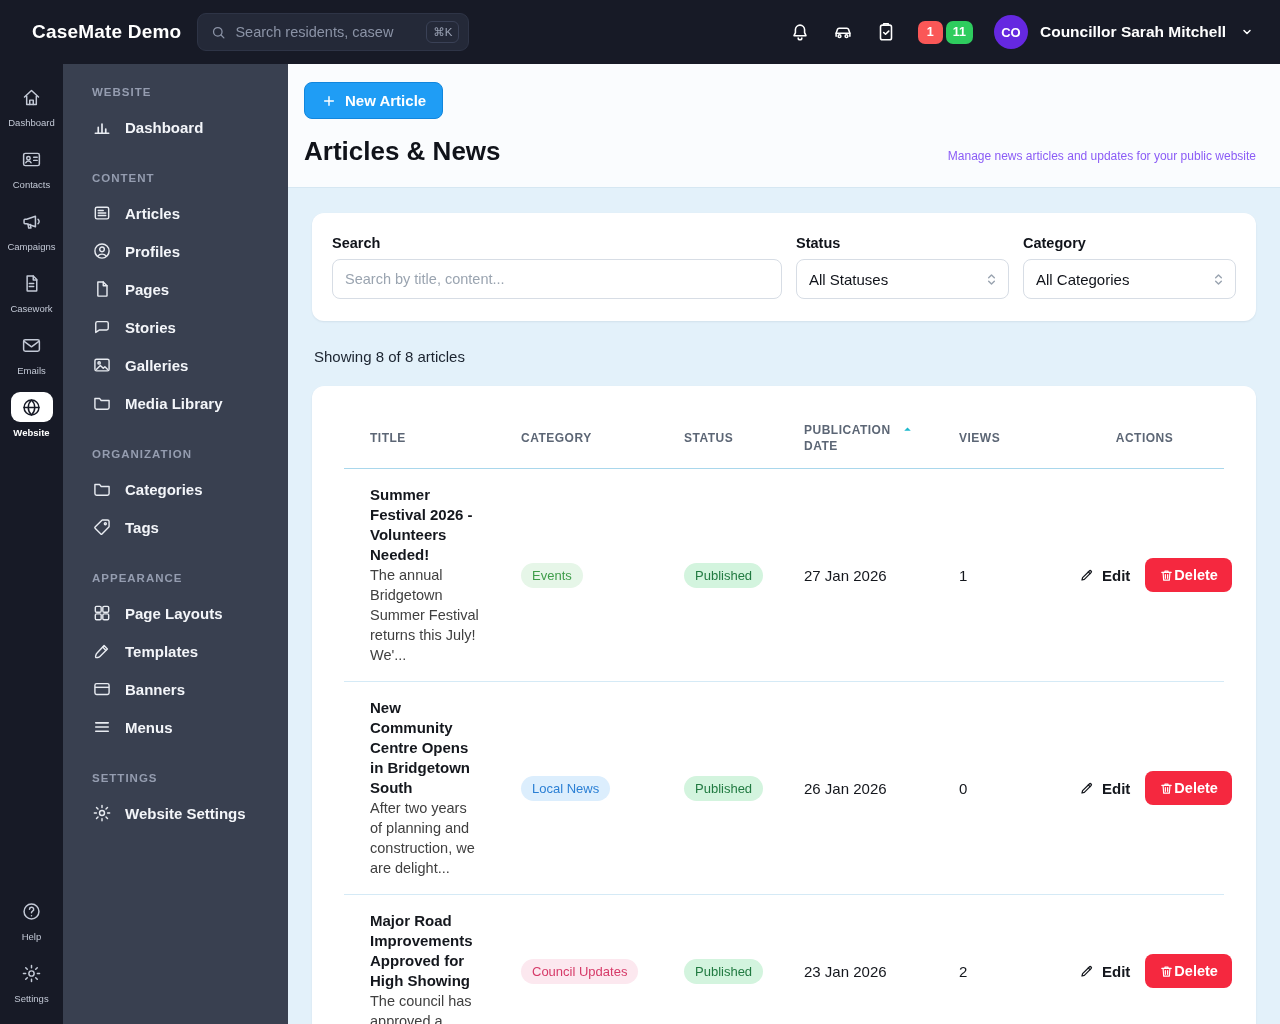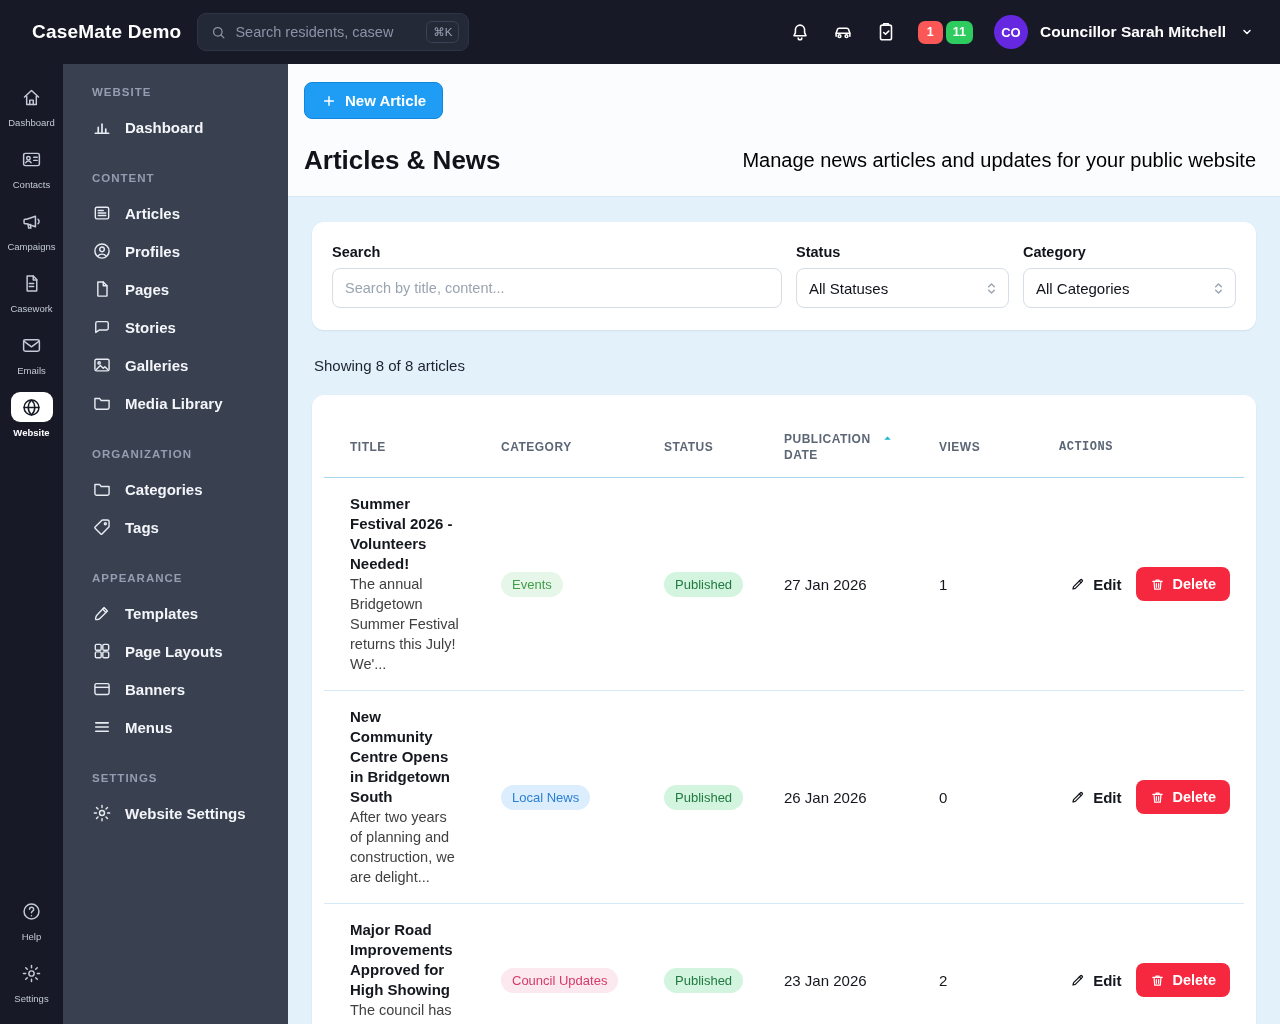--- a/index.html
+++ b/index.html
@@ -44,55 +44,55 @@
   .side-item { display:flex; align-items:center; gap:13px; padding:9px 12px 9px 29px; color:#f3f5f9; font-size:15px; font-weight:bold; cursor:pointer; }
   .side-item .ic { width:20px; height:20px; color:#e8ebf1; flex:0 0 auto; }
 
   
   .main { flex:1; min-width:0; background:#e3f1fa; display:flex; flex-direction:column; }
   .main-header { flex:0 0 auto; background:#fafcfe; border-bottom:1px solid #d6e7f2; padding:18px 24px 20px 16px; }
   .btn-new { display:inline-flex; align-items:center; gap:8px; color:#fff; font-size:15px; font-weight:bold; height:37px; padding:0 16px; border-radius:8px; border:1px solid #1186dd; cursor:pointer; font-family:inherit; }
   .btn-new .ic { width:16px; height:16px; }
   .title-row { display:flex; justify-content:space-between; align-items:flex-end; margin-top:15px; }
   .page-title { font-size:26px; font-weight:bold; color:#10131a; }
-  .page-subtitle { font-size:20px; color:#000000; padding-bottom:4px;margin-top:15px; }
+  .page-subtitle { font-size:12px; color:#8b5cf6; padding-bottom:4px;margin-top:15px; }
 
   .content { flex:1; min-height:0; padding:25px 24px 0; display:flex; flex-direction:column; }
 
   .filter-card { flex:0 0 auto; background:#fff; border-radius:12px; padding:22px 20px; display:flex; gap:14px; box-shadow:0 1px 2px rgba(16,42,67,.08); }
   .f-field { display:flex; flex-direction:column; gap:8px; }
   .f-search { flex:1; }
   .f-select { width:213px; flex:0 0 213px; }
   .f-label { font-size:14.5px; font-weight:bold; color:#10131a; }
   .f-input { height:40px; border:1px solid #d7dde5; border-radius:8px; padding:0 12px; font-size:14.5px; color:#c2410c; font-family:inherit; outline:none; width:100%; background:#fff; }
   .f-input::placeholder { color:#9aa4b0; }
   .select-box { height:40px; border:1px solid #d7dde5; border-radius:8px; padding:0 30px 0 12px; display:flex; align-items:center; font-size:15px; color:#10131a; position:relative; cursor:pointer; background:#fff; }
   .sel-ic { position:absolute; right:8px; top:11px; width:17px; height:17px; color:#9aa4b0; }
 
   .results { flex:0 0 auto; font-size:15px; color:#1b2430; margin:27px 2px 21px; }
 
-  .table-card { flex:1; min-height:0; background:#fff; border-radius:12px 12px 0 0; padding:24px 12px 0; box-shadow:0 1px 2px rgba(16,42,67,.08); overflow:hidden; }
+  .table-card { flex:1; min-height:0; background:#fff; border-radius:12px 12px 0 0; padding:24px 32px 0; box-shadow:0 1px 2px rgba(16,42,67,.08); overflow:hidden; }
   .tgrid { display:grid; grid-template-columns:177px 163px 120px 155px 120px 1fr; align-items:center; }
   .thead { border-bottom:1px solid #a9d7ec; padding:12px 0 14px; color:#5c6675; font-size:12px; font-weight:bold; letter-spacing:.5px; }
   .th-title { padding-left:26px; }
   .th-date { display:flex; align-items:flex-start; gap:5px; }
   .th-date .th-txt { width:92px; line-height:16px; display:inline-block; }
   .sort-ic { width:13px; height:13px; color:#1bb8cc; margin-top:1px; flex:0 0 auto; }
-  .th-actions { text-align:left; padding-right:14px;font-family:Liberation Mono, monospace; }
+  .th-actions { text-align:center; padding-right:14px; }
 
   .trow { border-bottom:1px solid #d5eaf6; padding:16px 0; }
   .cell-title { padding-left:26px; padding-right:41px; align-self:center; }
   .row-title { font-size:15px; font-weight:bold; color:#14171d; line-height:20px; }
   .row-excerpt { font-size:14.5px; color:#404040; line-height:20px; }
   .badge { display:inline-block; padding:5px 11px; border-radius:14px; font-size:13px; white-space:nowrap; }
   .cell-date, .cell-views { font-size:15px; color:#14171d; }
   .cell-actions { display:flex; justify-content:flex-end; align-items:center; gap:15px; padding-right:14px; }
   .edit-btn { display:inline-flex; align-items:center; gap:7px; background:none; border:0; font-size:15px; font-weight:bold; color:#14171d; cursor:pointer; font-family:inherit; }
   .edit-btn .ic { width:16px; height:16px; }
-  .del-btn { display:inline-flex; align-items:center; gap:7px; color:#fff; border:0; border-radius:8px; height:34px; padding:0 14px; font-size:14.5px; font-weight:bold; cursor:pointer; font-family:inherit; }
+  .del-btn { display:inline-flex; align-items:center; color:#fff; border:0; border-radius:8px; height:34px; padding:0 14px; font-size:14.5px; font-weight:bold; cursor:pointer; font-family:inherit; }
   .del-btn .ic { width:15px; height:15px; }
 
   .ic { display:inline-flex; }
   .ic svg { width:100%; height:100%; }
 </style>
 </head>
 <body>
 
 <div class="app">
 
@@ -346,37 +346,37 @@
               </svg>
           </span>
           <span>Tags</span>
         </div>
       </div>
 
       <div class="side-section">
         <div class="side-title">APPEARANCE</div>
         <div class="side-item">
           <span class="ic">
-            <svg viewBox="0 0 24 24" fill="none" stroke="currentColor" stroke-width="1.7" stroke-linecap="round" stroke-linejoin="round">
-                <path d="M14.5 5.5 18.5 9.5 9.5 18.5c-1 1-4.3 1.9-5 1.3-.6-.7.3-4 1.3-5l8.7-9.3z"></path>
-                <path d="m13 7.5 3.5 3.5"></path>
-              </svg>
-          </span>
-          <span>Templates</span>
-        </div>
-        <div class="side-item">
-          <span class="ic">
             <svg viewBox="0 0 24 24" fill="none" stroke="currentColor" stroke-width="1.7" stroke-linejoin="round">
                 <rect x="4" y="4" width="7" height="7" rx="1.5"></rect>
                 <rect x="13" y="4" width="7" height="7" rx="1.5"></rect>
                 <rect x="4" y="13" width="7" height="7" rx="1.5"></rect>
                 <rect x="13" y="13" width="7" height="7" rx="1.5"></rect>
               </svg>
           </span>
           <span>Page Layouts</span>
+        </div>
+        <div class="side-item">
+          <span class="ic">
+            <svg viewBox="0 0 24 24" fill="none" stroke="currentColor" stroke-width="1.7" stroke-linecap="round" stroke-linejoin="round">
+                <path d="M14.5 5.5 18.5 9.5 9.5 18.5c-1 1-4.3 1.9-5 1.3-.6-.7.3-4 1.3-5l8.7-9.3z"></path>
+                <path d="m13 7.5 3.5 3.5"></path>
+              </svg>
+          </span>
+          <span>Templates</span>
         </div>
         <div class="side-item">
           <span class="ic">
             <svg viewBox="0 0 24 24" fill="none" stroke="currentColor" stroke-width="1.7" stroke-linejoin="round">
                 <rect x="3.5" y="5.5" width="17" height="13" rx="2"></rect>
                 <path d="M3.5 10h17"></path>
               </svg>
           </span>
           <span>Banners</span>
         </div>

